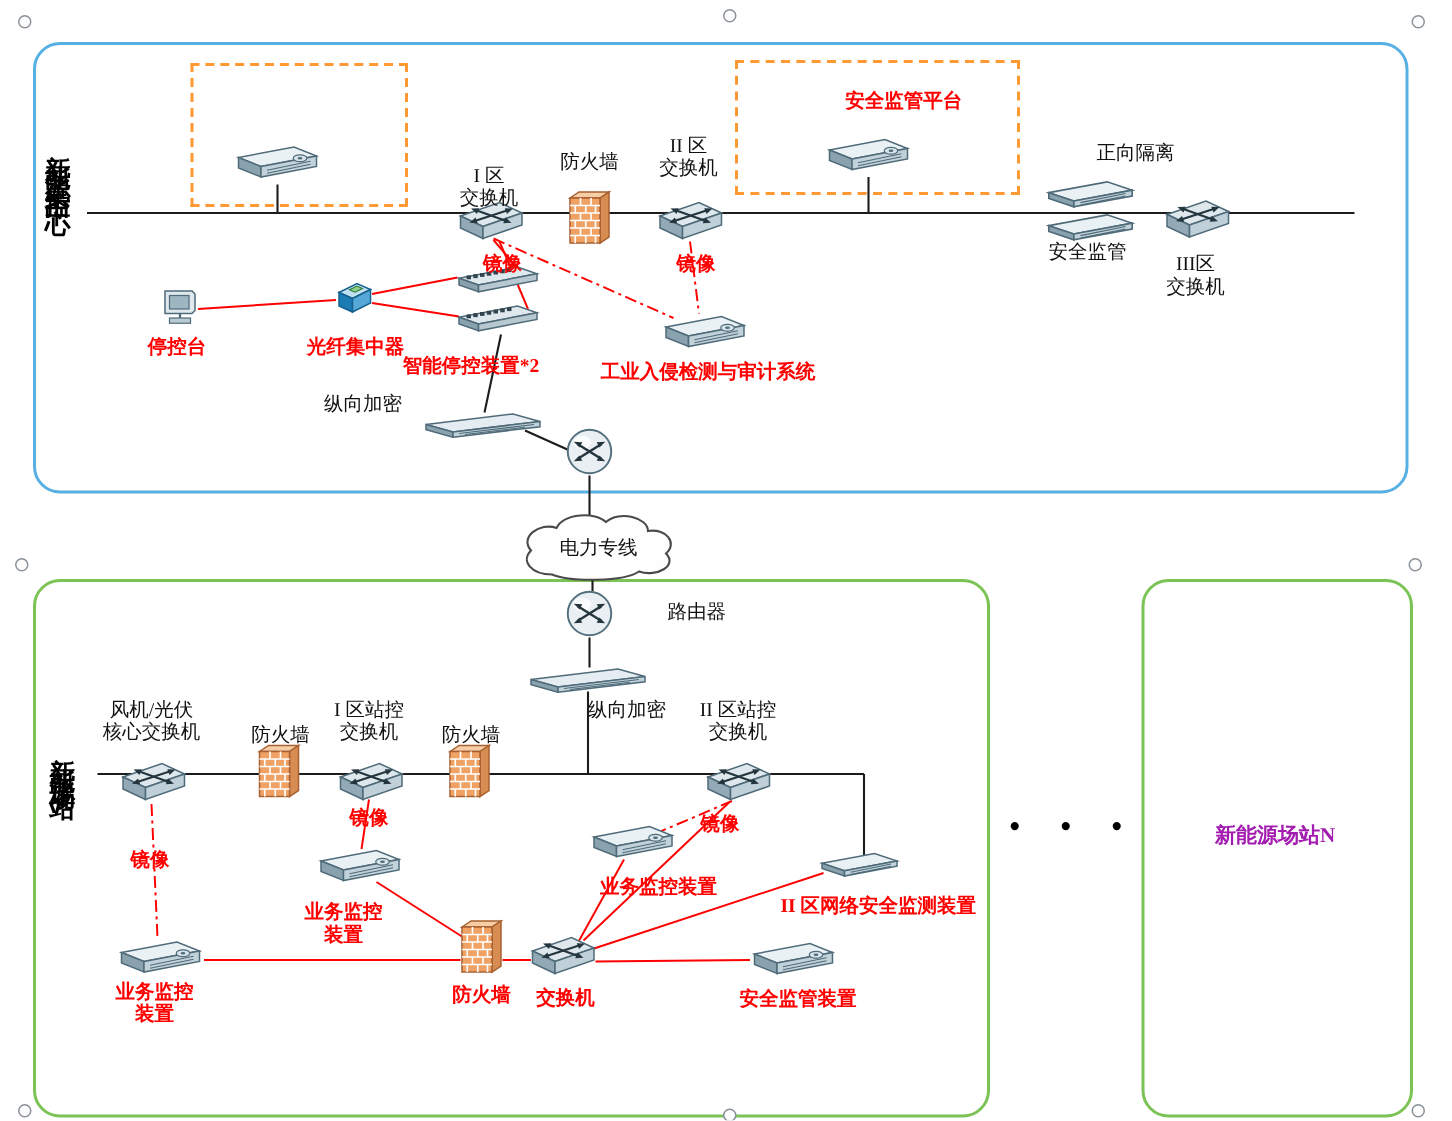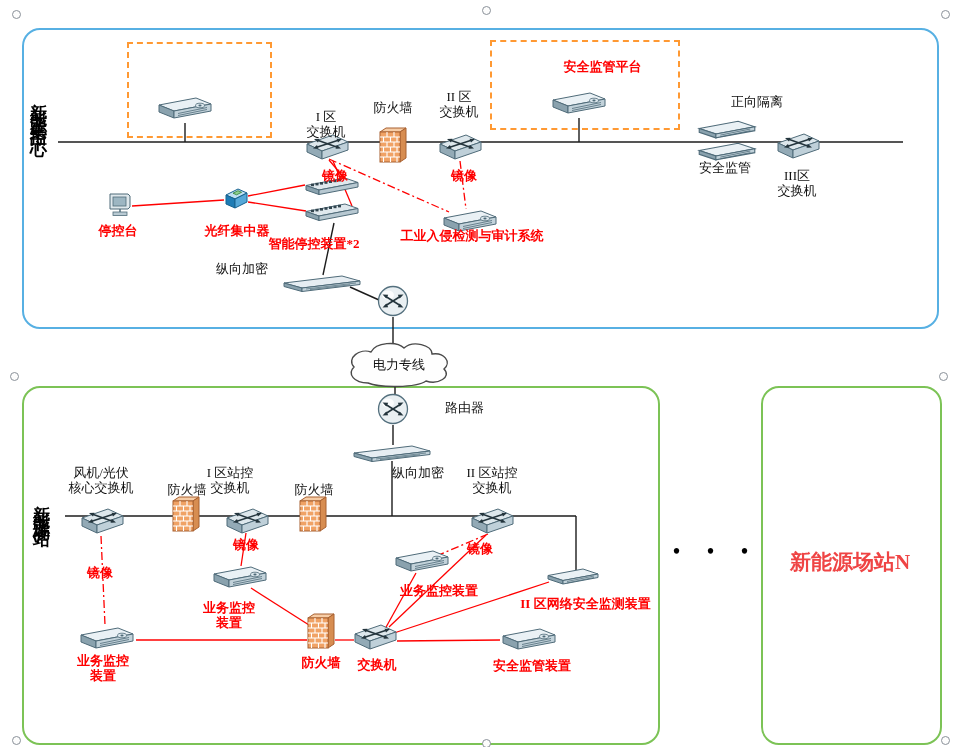--- a/index.html
+++ b/index.html
@@ -10,21 +10,21 @@
   .green-box{border:2.5px solid #7cc356;}
   .wires{position:absolute;left:0;top:0;z-index:1;}
   .dashed-box{position:absolute;border:2px dashed #ff9933;z-index:2;}
   .node{position:absolute;z-index:3;}
   .node svg{display:block;width:100%;height:100%;}
   .lbl{position:absolute;z-index:4;text-align:center;font-size:13px;line-height:1.15;
        color:#111;white-space:pre-line;}
   .red{color:#ff0000;font-weight:bold;}
   .vlabel{position:absolute;z-index:4;writing-mode:vertical-rl;text-orientation:upright;
           font-size:17px;font-weight:bold;color:#000;letter-spacing:6px;white-space:pre;}
-  .hlabel{position:absolute;z-index:4;font-size:21px;font-weight:bold;color:#ef4444;text-align:center;}
+  .hlabel{position:absolute;z-index:4;font-size:14px;font-weight:bold;color:#a21caf;text-align:center;}
   .dots{position:absolute;z-index:4;font-size:20px;font-weight:bold;letter-spacing:11px;color:#000;}
   .handle{position:absolute;width:9px;height:9px;border:1.5px solid #8a9199;border-radius:50%;
           background:#fdfdfd;z-index:6;box-sizing:border-box;}
 </style>
 </head>
 <body>
 
 <div class="canvas">
 
   <div class="region-box blue-box" style="left:22px;top:28px;width:913px;height:297px;"></div>
@@ -421,31 +421,31 @@
 交换机</div>
   <div class="lbl" style="left:722px;top:95px;width:70px;">正向隔离</div>
   <div class="lbl" style="left:690px;top:161px;width:70px;">安全监管</div>
   <div class="lbl" style="left:768px;top:169px;width:58px;">III区
 交换机</div>
   <div class="lbl red" style="left:91px;top:224px;width:54px;">停控台</div>
   <div class="lbl red" style="left:199px;top:224px;width:76px;">光纤集中器</div>
   <div class="lbl red" style="left:258px;top:237px;width:112px;">智能停控装置*2</div>
   <div class="lbl red" style="left:315px;top:169px;width:40px;">镜像</div>
   <div class="lbl red" style="left:444px;top:169px;width:40px;">镜像</div>
-  <div class="lbl red" style="left:396px;top:229px;width:152px;">工业入侵检测与审计系统</div>
+  <div class="lbl red" style="left:396px;top:241px;width:152px;">工业入侵检测与审计系统</div>
   <div class="lbl" style="left:203px;top:262px;width:78px;">纵向加密</div>
 
   <div class="lbl" style="left:359px;top:358px;width:80px;">电力专线</div>
 
   <div class="lbl" style="left:424px;top:401px;width:60px;text-align:right;">路由器</div>
   <div class="lbl" style="left:380px;top:466px;width:76px;">纵向加密</div>
   <div class="lbl" style="left:58px;top:466px;width:86px;">风机/光伏
 核心交换机</div>
   <div class="lbl" style="left:160px;top:483px;width:54px;">防火墙</div>
-  <div class="lbl" style="left:196px;top:466px;width:68px;">I 区站控
+  <div class="lbl" style="left:212px;top:466px;width:68px;">I 区站控
 交换机</div>
   <div class="lbl" style="left:287px;top:483px;width:54px;">防火墙</div>
   <div class="lbl" style="left:456px;top:466px;width:72px;">II 区站控
 交换机</div>
   <div class="lbl red" style="left:80px;top:566px;width:40px;">镜像</div>
   <div class="lbl red" style="left:226px;top:538px;width:40px;">镜像</div>
   <div class="lbl red" style="left:460px;top:542px;width:40px;">镜像</div>
   <div class="lbl red" style="left:194px;top:601px;width:70px;">业务监控
 装置</div>
   <div class="lbl red" style="left:395px;top:584px;width:88px;">业务监控装置</div>

